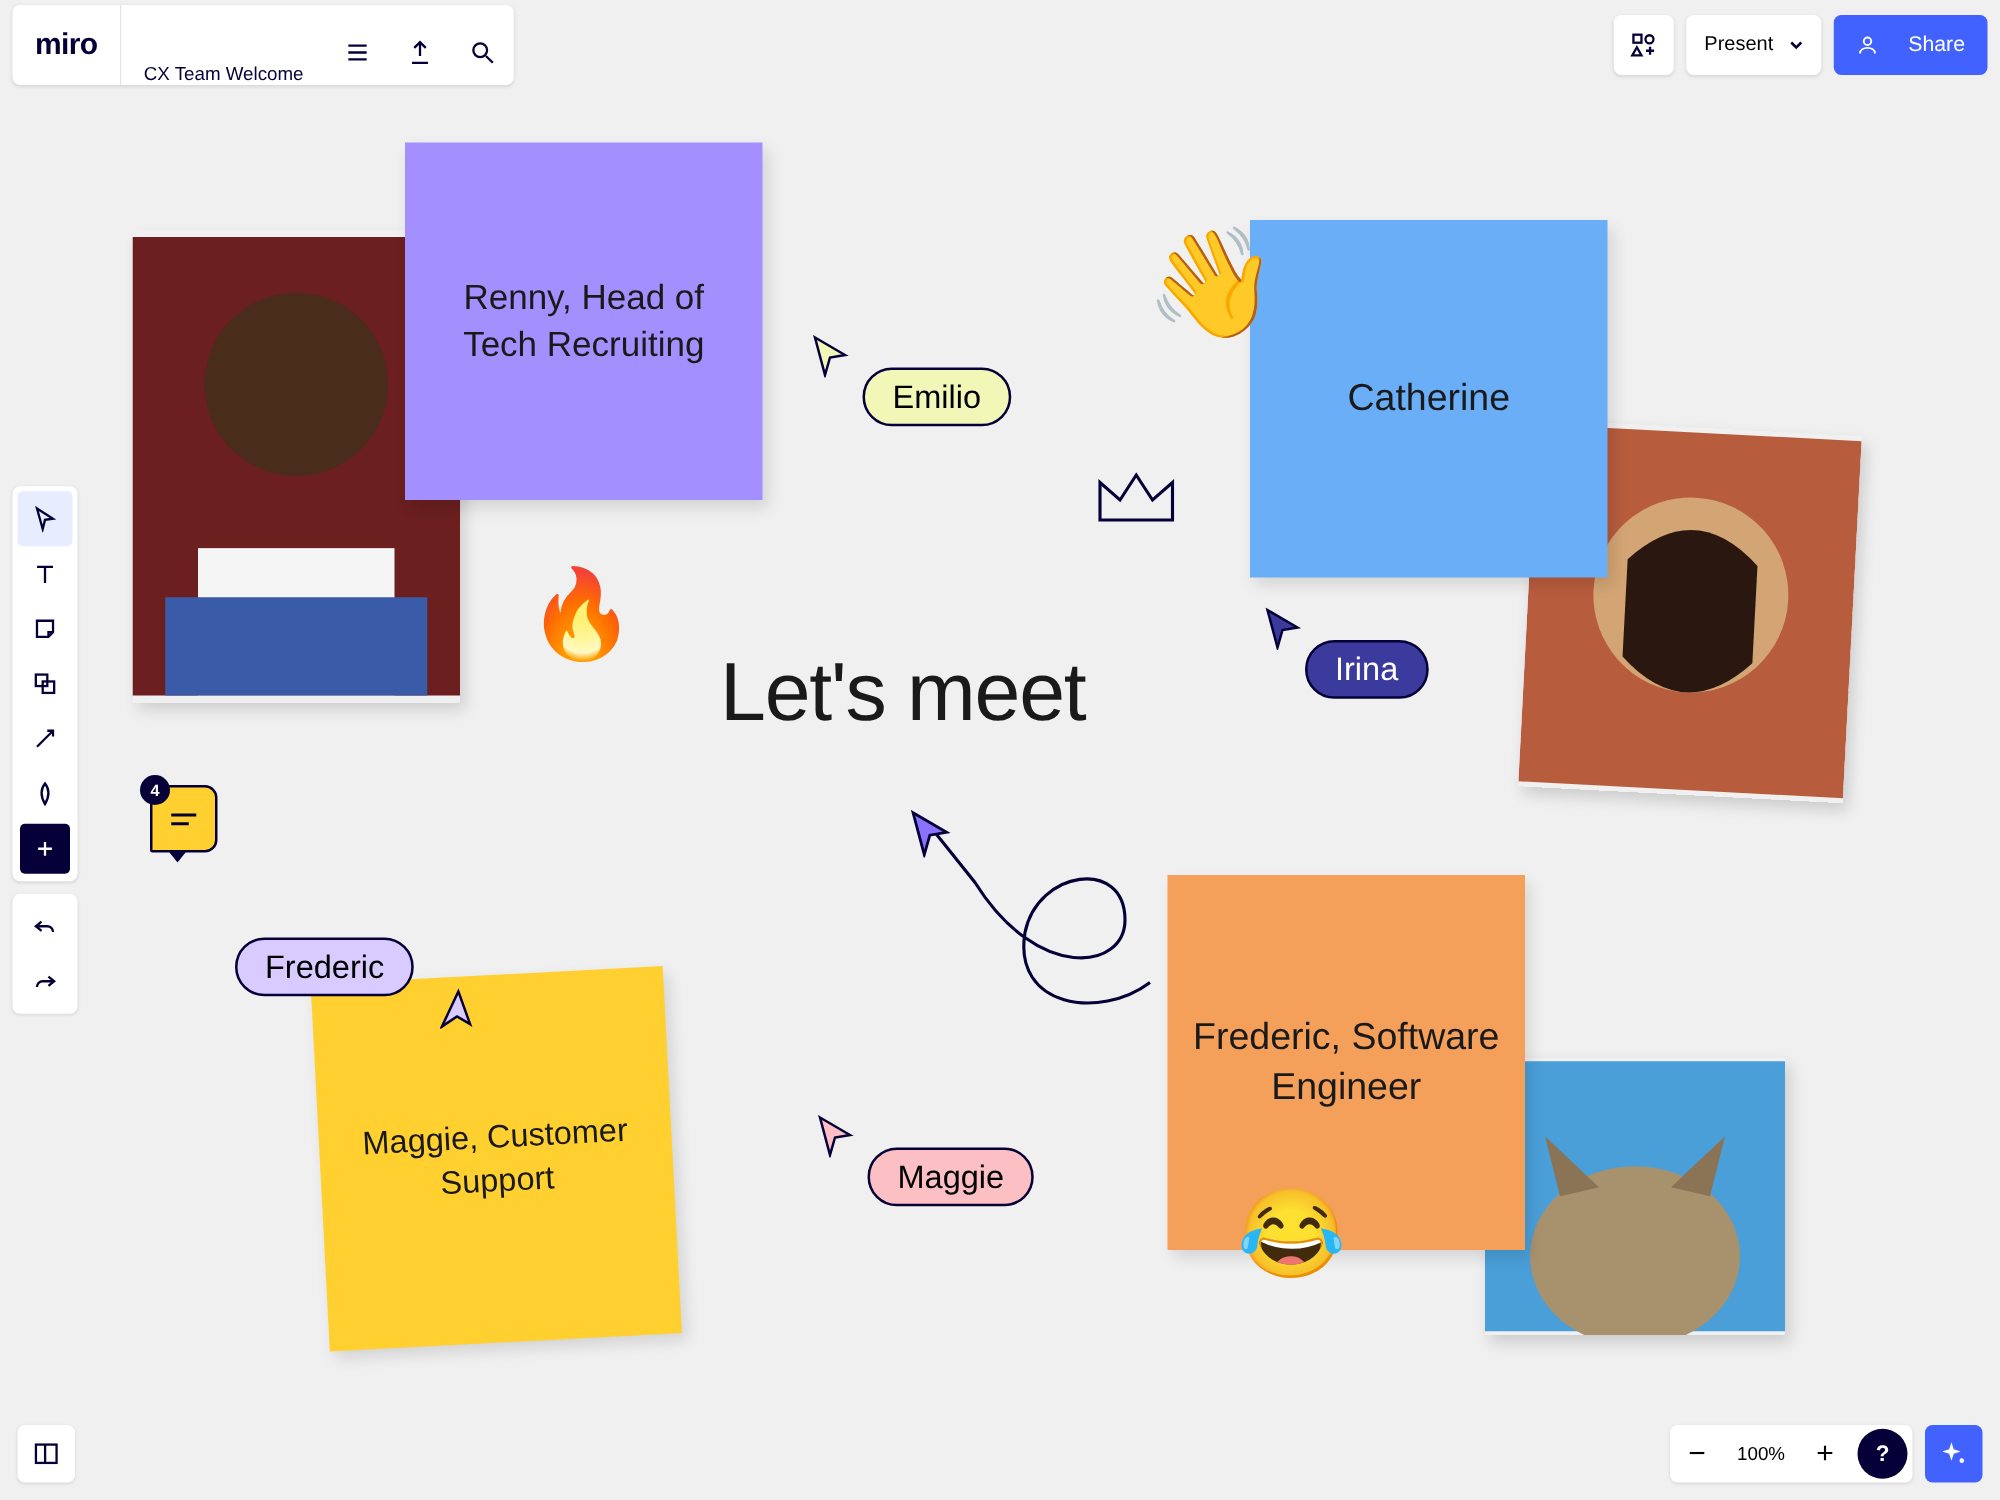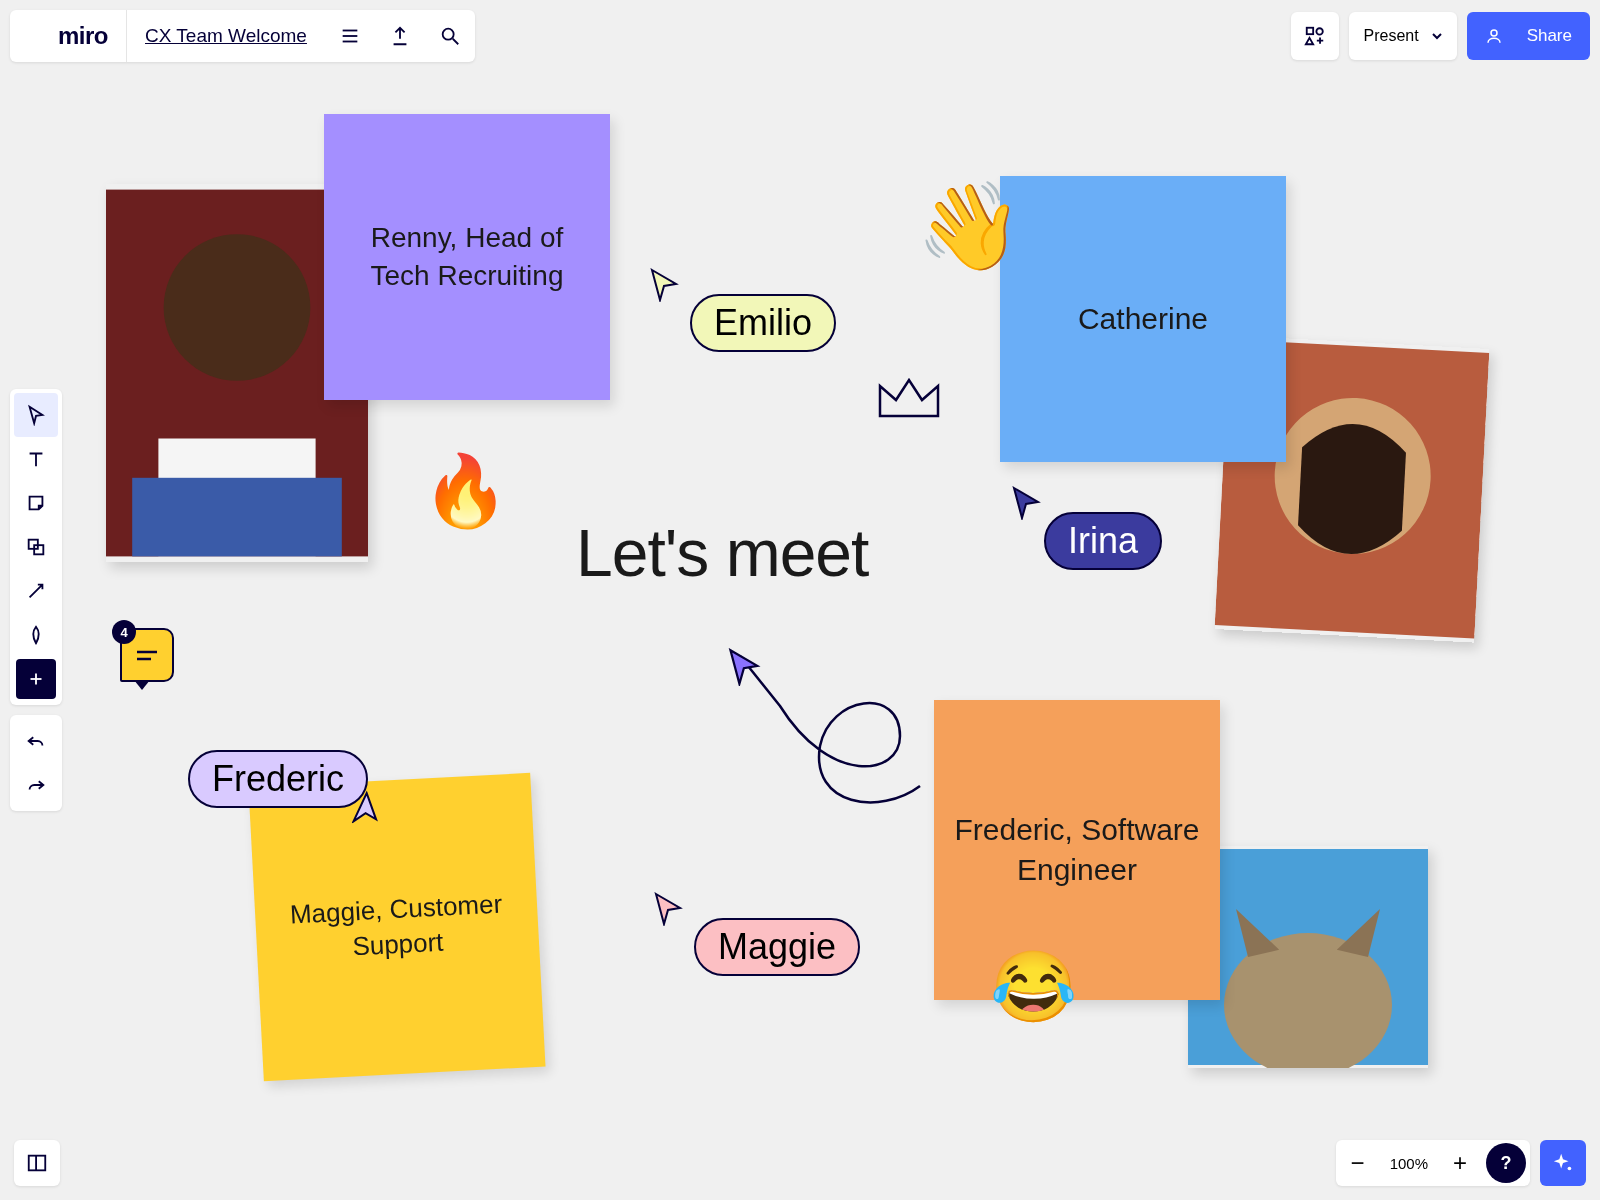--- a/index.html
+++ b/index.html
@@ -1,22 +1,22 @@
 <!DOCTYPE html>
 <html><head>
 <meta charset="utf-8">
 <style>
 * { box-sizing: border-box; margin: 0; padding: 0; }
 html, body { width: 1600px; height: 1200px; font-family: -apple-system, BlinkMacSystemFont, "Segoe UI", Helvetica, Arial, sans-serif; background: #f0f0f0; overflow: hidden; position: relative; }
 
 
 .topbar { position: absolute; top: 10px; left: 10px; right: 10px; height: 52px; display: flex; justify-content: space-between; align-items: center; }
-.topbar-left { display: flex; align-items: center; background: #fff; border-radius: 6px; height: 52px; box-shadow: 0 1px 3px rgba(0,0,0,0.1); padding-left: 30px; }
+.topbar-left { display: flex; align-items: flex-end; background: #fff; border-radius: 6px; height: 64px; box-shadow: 0 1px 3px rgba(0,0,0,0.1); }
 .logo { font-weight: 700; font-size: 24px; padding: 0 18px; letter-spacing: -0.5px; color: #050038; border-right: 1px solid #e5e5e5; height: 100%; display: flex; align-items: center; }
-.board-title { padding: 0 18px; font-size: 19px; color: #050038; text-decoration: underline; }
+.board-title { padding: 0 18px; font-size: 15px; color: #050038; }
 .tb-btn { width: 50px; height: 52px; display: flex; align-items: center; justify-content: center; cursor: pointer; }
 .tb-btn svg { width: 22px; height: 22px; stroke: #050038; fill: none; stroke-width: 2; }
 
 .topbar-right { display: flex; align-items: center; gap: 10px; }
 .apps-btn { width: 48px; height: 48px; background: #fff; border-radius: 6px; display: flex; align-items: center; justify-content: center; box-shadow: 0 1px 3px rgba(0,0,0,0.1); cursor: pointer; }
 .collab-bar { display: flex; align-items: center; background: #fff; border-radius: 6px; height: 48px; padding: 0 6px; box-shadow: 0 1px 3px rgba(0,0,0,0.1); gap: 4px; }
 .collab-btn { width: 40px; height: 40px; display: flex; align-items: center; justify-content: center; cursor: pointer; }
 .avatars { display: flex; align-items: center; padding: 0 4px; }
 .avatar { width: 34px; height: 34px; border-radius: 50%; margin-left: -6px; border: 2px solid #fff; }
 .avatar.count { background: #fff; border: 2px solid #bbb; font-size: 13px; font-weight: 600; display: flex; align-items: center; justify-content: center; color: #050038; }
@@ -41,21 +41,21 @@
 .zoom-group { display: flex; align-items: center; background: #fff; border-radius: 6px; height: 46px; box-shadow: 0 1px 3px rgba(0,0,0,0.1); }
 .zoom-btn { width: 44px; height: 46px; display: flex; align-items: center; justify-content: center; font-size: 24px; cursor: pointer; }
 .zoom-level { padding: 0 10px; font-size: 15px; }
 .help-btn { width: 40px; height: 40px; background: #050038; color: #fff; border-radius: 50%; display: flex; align-items: center; justify-content: center; font-size: 18px; font-weight: 600; margin: 0 4px; cursor: pointer; }
 .ai-btn { width: 46px; height: 46px; background: #4262FF; border-radius: 6px; display: flex; align-items: center; justify-content: center; cursor: pointer; }
 
 
 .canvas { position: absolute; inset: 0; }
 .sticky { position: absolute; box-shadow: 4px 6px 12px rgba(0,0,0,0.12); display: flex; align-items: center; justify-content: center; text-align: center; font-size: 26px; line-height: 1.35; padding: 20px; color: #1a1a1a; }
 .photo { position: absolute; box-shadow: 4px 6px 12px rgba(0,0,0,0.15); }
-.cursor-tag { position: absolute; border: 2px solid; border-radius: 999px; padding: 6px 22px; font-size: 36px; display: flex; align-items: center; }
+.cursor-tag { position: absolute; border: 2px solid; border-radius: 999px; padding: 6px 22px; font-size: 26px; display: flex; align-items: center; }
 .cursor-arrow { position: absolute; }
 .heading { position: absolute; font-size: 66px; font-weight: 500; color: #1a1a1a; letter-spacing: -1px; }
 .emoji { position: absolute; }
 .comment-pin { position: absolute; width: 54px; height: 54px; background: #ffd02f; border: 2.5px solid #050038; border-radius: 10px 10px 10px 2px; display: flex; align-items: center; justify-content: center; }
 .comment-pin::after { content:""; position:absolute; bottom:-10px; left: 12px; width:0; height:0; border-left: 8px solid transparent; border-right: 8px solid transparent; border-top: 10px solid #050038;}
 .comment-badge { position: absolute; top: -10px; left: -10px; width: 24px; height: 24px; background: #050038; color: #fff; border-radius: 50%; font-size: 13px; font-weight: 600; display: flex; align-items: center; justify-content: center; }
 
 .photo-fill { width:100%; height:100%; }
 </style>
 </head>

